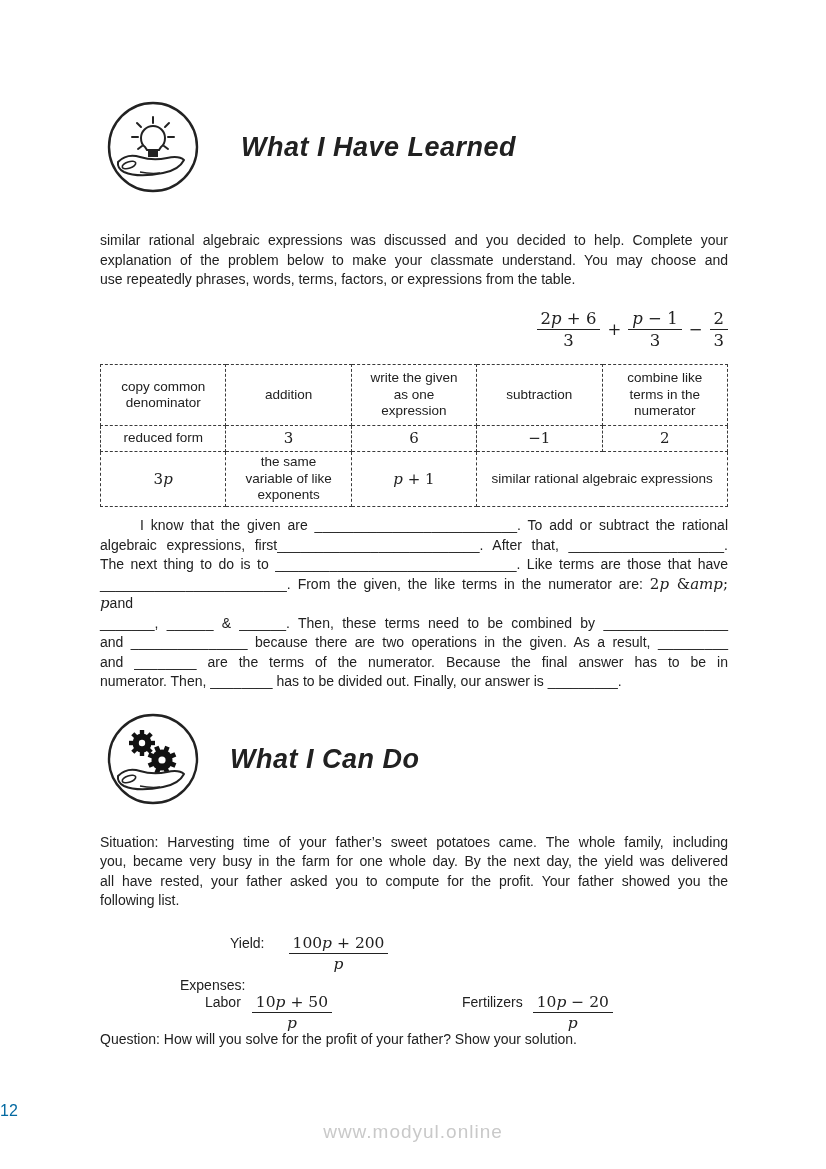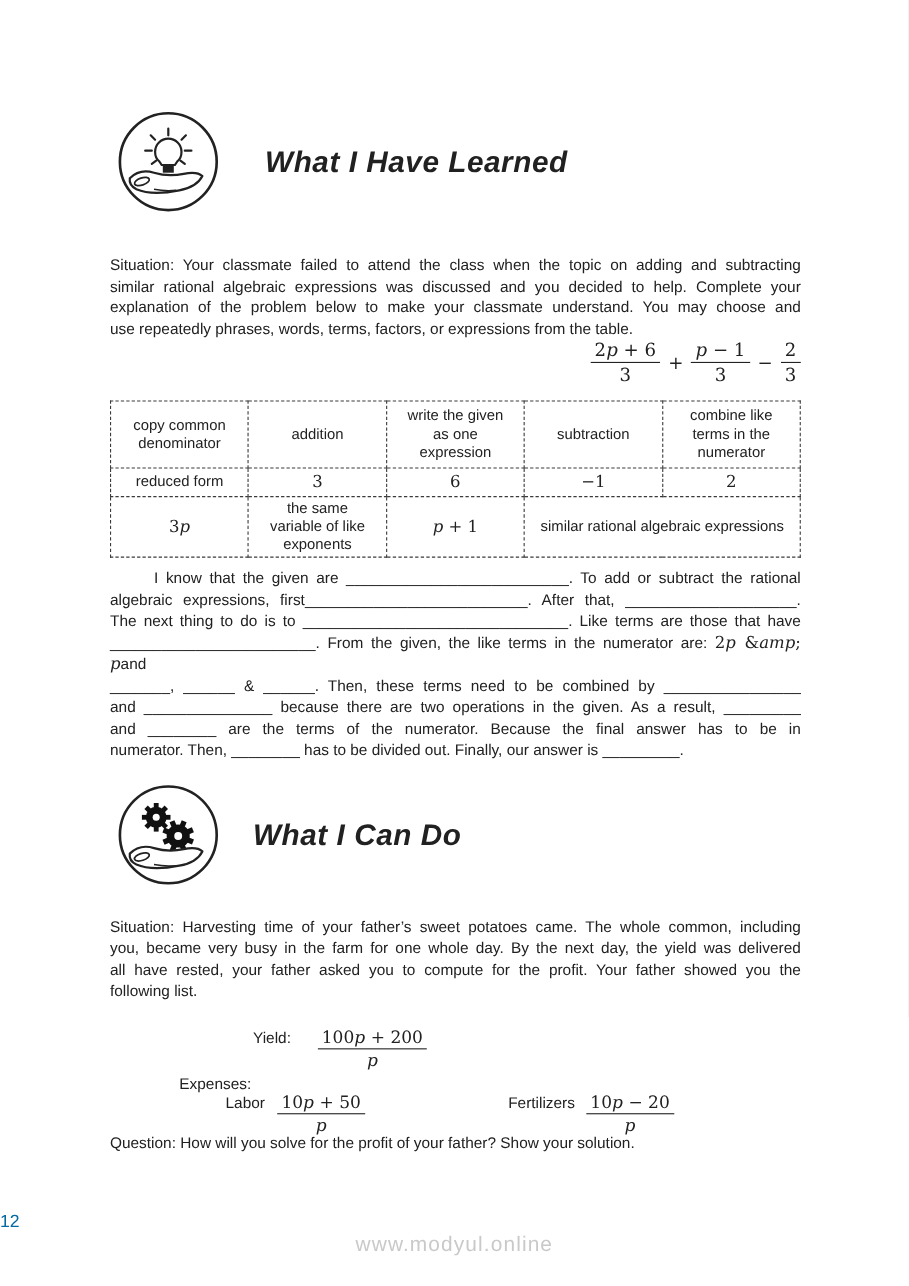--- a/index.html
+++ b/index.html
@@ -71,21 +71,20 @@
         <rect x="42" y="50" width="10" height="7" fill="#222"></rect>
         <path d="M12,62 q9,-9 22,-5 q13,4 27,1 q12,-2.5 17,2 q-5,10 -21,13 q-25,5 -39,-1 q-7,-3.5 -6,-10 z" fill="#fff" stroke="#222" stroke-width="2" stroke-linejoin="round"></path>
         <ellipse cx="23" cy="65" rx="7" ry="3.2" fill="#fff" stroke="#222" stroke-width="1.6" transform="rotate(-18 23 65)"></ellipse>
         <path d="M34,72 q10,2 20,1" fill="none" stroke="#222" stroke-width="1.4"></path>
       </svg>
     </span>
     <span class="sec-title">What I Have Learned</span>
   </div>
 
   <div class="para" style="top:231px;">
-    <div class="jline">Situation: Your classmate failed to attend the class when the topic on adding and subtracting</div>
     <div class="jline">similar rational algebraic expressions was discussed and you decided to help. Complete your</div>
     <div class="jline">explanation of the problem below to make your classmate understand. You may choose and</div>
     <div class="jlast">use repeatedly phrases, words, terms, factors, or expressions from the table.</div>
   </div>
 
   <div class="expr math">
     <span class="frac">
       <span class="num mathify">2<i>p</i> + 6</span>
       <span class="den mathify">3</span>
     </span>
@@ -163,35 +162,35 @@
         </g>
         <path d="M12,64 q9,-9 22,-5 q13,4 27,1 q12,-2.5 17,2 q-5,10 -21,13 q-25,5 -39,-1 q-7,-3.5 -6,-10 z" fill="#fff" stroke="#222" stroke-width="2" stroke-linejoin="round"></path>
         <ellipse cx="23" cy="67" rx="7" ry="3.2" fill="#fff" stroke="#222" stroke-width="1.6" transform="rotate(-18 23 67)"></ellipse>
         <path d="M34,74 q10,2 20,1" fill="none" stroke="#222" stroke-width="1.4"></path>
       </svg>
     </span>
     <span class="sec-title">What I Can Do</span>
   </div>
 
   <div class="para" style="top:833px;line-height:19.4px;">
-    <div class="jline">Situation: Harvesting time of your father’s sweet potatoes came. The whole common, including</div>
+    <div class="jline">Situation: Harvesting time of your father’s sweet potatoes came. The whole family, including</div>
     <div class="jline">you, became very busy in the farm for one whole day. By the next day, the yield was delivered</div>
     <div class="jline">all have rested, your father asked you to compute for the profit. Your father showed you the</div>
     <div class="jlast">following list.</div>
   </div>
 
   <div class="list">
     <div class="frow" style="left:130px;top:2px;gap:24px;">
       <span class="flabel">Yield:</span>
       <span class="frac math">
         <span class="num mathify">100<i>p</i> + 200</span>
         <span class="den mathify"><i>p</i></span>
       </span>
     </div>
-    <div class="frow" style="left:63px;top:44px;">
+    <div class="frow" style="left:80px;top:44px;">
       <span class="flabel">Expenses:</span>
     </div>
     <div class="frow" style="left:105px;top:61px;gap:11px;">
       <span class="flabel">Labor</span>
       <span class="frac math">
         <span class="num mathify">10<i>p</i> + 50</span>
         <span class="den mathify"><i>p</i></span>
       </span>
     </div>
     <div class="frow" style="left:362px;top:61px;gap:10px;">

